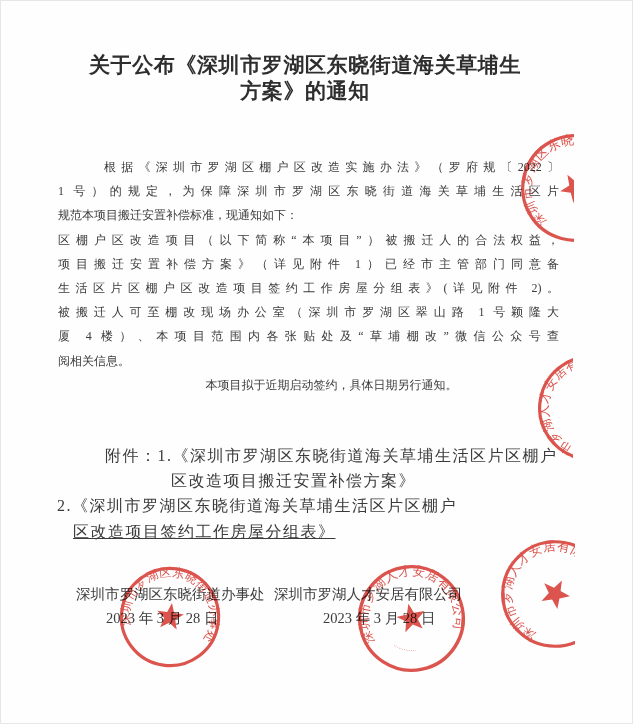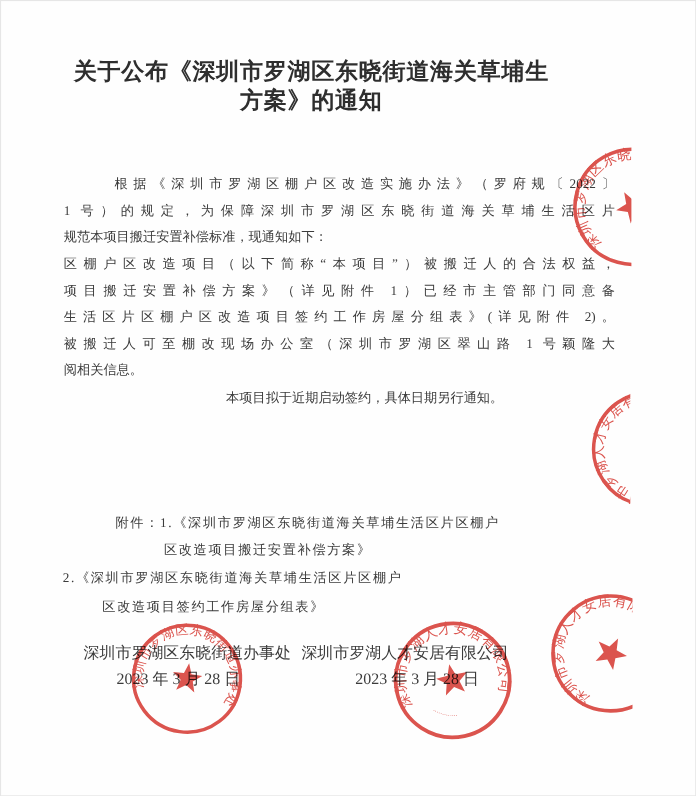--- a/index.html
+++ b/index.html
@@ -2,34 +2,34 @@
 <html><head>
 <meta charset="utf-8">
 <style>
   html,body{margin:0;padding:0;background:#fff;}
   .page{
     position:relative;width:633px;height:724px;background:#fefefe;
     border:1px solid #e6e6e6;box-sizing:border-box;overflow:hidden;
     font-family:"Liberation Serif","DejaVu Serif",serif;color:#3b3b3b;
   }
   
-  .title{position:absolute;left:42px;top:52px;width:480px;text-align:center;
+  .title{position:absolute;left:64px;top:52px;width:480px;text-align:center;
     font-size:21px;font-weight:bold;line-height:25.5px;letter-spacing:0.6px;color:#2e2e2e;}
   
   .body-block{position:absolute;left:57px;top:154px;width:501px;font-size:12px;}
   .bline{height:24.2px;line-height:24.2px;white-space:nowrap;}
   .bline.j{text-align:justify;text-align-last:justify;white-space:normal;overflow:hidden;}
   .bline.ind{padding-left:46px;box-sizing:border-box;text-align:center;}
   
-  .att-block{position:absolute;left:0;top:462px;width:619px;font-size:12px;letter-spacing:1.5px;}
+  .att-block{position:absolute;left:0;top:442px;width:619px;font-size:16px;letter-spacing:1.5px;}
   .aline{height:25.2px;line-height:25.2px;white-space:nowrap;}
   .aline.a1{padding-left:104px;}
-  .aline.a2{padding-left:148px;}
+  .aline.a2{padding-left:148px;margin-left:22px;}
   .aline.a3{padding-left:56px;}
-  .aline.a4{padding-left:92px;}
+  .aline.a4{padding-left:72px;text-decoration:underline;}
   
   .sig-org{position:absolute;top:584px;font-size:14.5px;line-height:18px;white-space:nowrap;color:#3b3b3b;}
   .sig-org.left{left:75px;}
   .sig-org.right{left:273px;}
   .sig-date{position:absolute;top:608px;font-size:14.5px;line-height:18px;white-space:nowrap;color:#3b3b3b;}
   .sig-date.left{left:105px;}
   .sig-date.right{left:322px;}
   
   .seal-clip{position:absolute;overflow:hidden;pointer-events:none;}
   .seal{position:absolute;mix-blend-mode:multiply;opacity:.9;}
@@ -48,20 +48,21 @@
   </div>
 
   <div class="body-block">
     <div class="bline j ind">根据《深圳市罗湖区棚户区改造实施办法》（罗府规〔2022〕</div>
     <div class="bline j">1 号）的规定，为保障深圳市罗湖区东晓街道海关草埔生活区片</div>
     <div class="bline">规范本项目搬迁安置补偿标准，现通知如下：</div>
     <div class="bline j">区棚户区改造项目（以下简称“本项目”）被搬迁人的合法权益，</div>
     <div class="bline j">项目搬迁安置补偿方案》（详见附件 1）已经市主管部门同意备</div>
     <div class="bline j">生活区片区棚户区改造项目签约工作房屋分组表》(详见附件 2)。</div>
     <div class="bline j">被搬迁人可至棚改现场办公室（深圳市罗湖区翠山路 1 号颖隆大</div>
+    <div class="bline j">厦 4 楼）、本项目范围内各张贴处及“草埔棚改”微信公众号查</div>
     <div class="bline">阅相关信息。</div>
     <div class="bline ind">本项目拟于近期启动签约，具体日期另行通知。</div>
   </div>
 
   <div class="att-block">
     <div class="aline a1">附件：1.《深圳市罗湖区东晓街道海关草埔生活区片区棚户</div>
     <div class="aline a2">区改造项目搬迁安置补偿方案》</div>
     <div class="aline a3">2.《深圳市罗湖区东晓街道海关草埔生活区片区棚户</div>
     <div class="aline a4">区改造项目签约工作房屋分组表》</div>
   </div>

